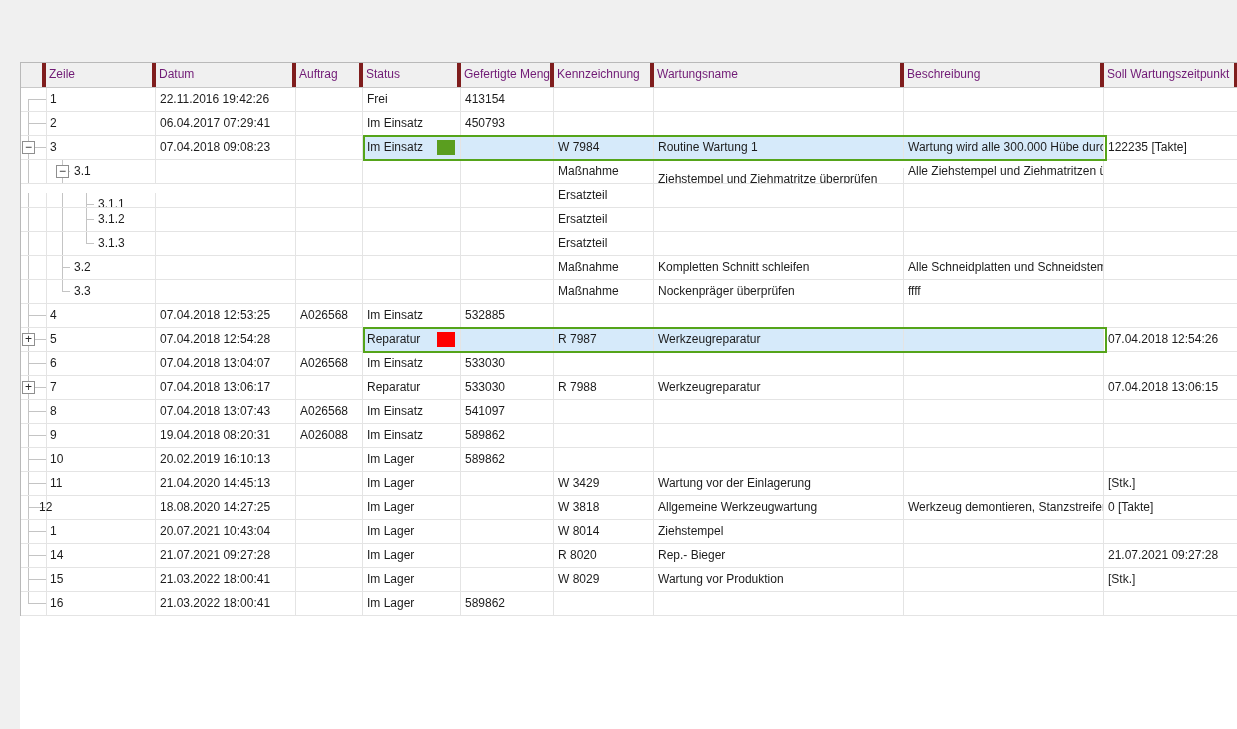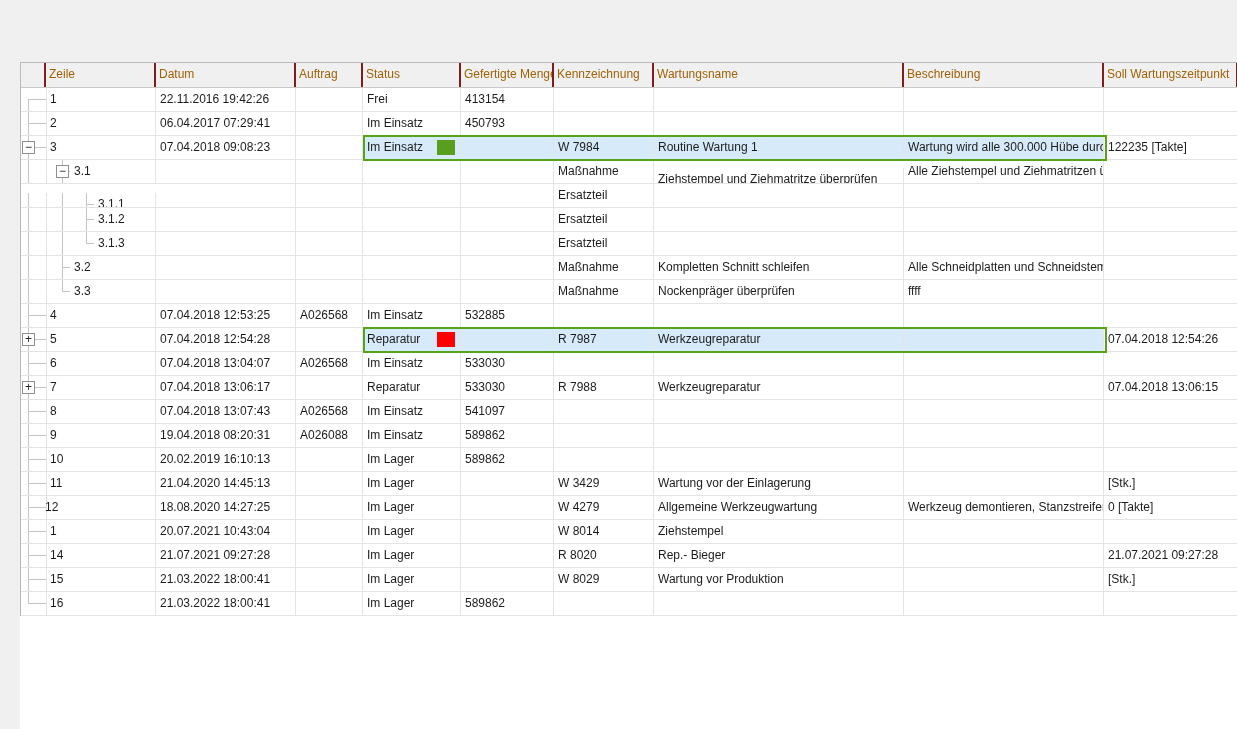--- a/index.html
+++ b/index.html
@@ -5,21 +5,21 @@
   html,body{margin:0;padding:0;}
   body{
     width:1237px;height:729px;overflow:hidden;position:relative;
     background:#f0f0f0;
     font-family:"Liberation Sans",sans-serif;font-size:12px;color:#1c1c1c;
   }
   .panel{position:absolute;left:20px;top:62px;right:0;bottom:0;background:#ffffff;}
   .grid{position:absolute;left:0;top:0;width:1218px;background:#fff;
         border-top:1px solid #b9b9b9;border-left:1px solid #b9b9b9;box-sizing:border-box;}
   .hrow{display:flex;height:24px;background:#f0f0f0;border-bottom:1px solid #c9c9c9;}
-  .hcell{border-right:2px solid #7f1d1d;padding:0 3px;line-height:23px;color:#a16207;
+  .hcell{border-right:4px solid #7f1d1d;padding:0 3px;line-height:23px;color:#701a75;
          white-space:nowrap;overflow:hidden;flex:0 0 auto;box-sizing:border-box;}
   .brow{display:flex;height:24px;position:relative;background:#fff;}
   .cell{border-right:1px solid #e4e4e4;border-bottom:1px solid #e4e4e4;padding:0 4px;
         line-height:23px;white-space:nowrap;overflow:hidden;flex:0 0 auto;
         box-sizing:border-box;position:relative;}
   .tree{padding:0;}
   .vline,.hstub{position:absolute;background:#c4c4c4;}
   .vline{width:1px;}
   .hstub{height:1px;top:11px;}
   .colsep{position:absolute;left:25px;top:0;bottom:0;width:1px;background:#e4e4e4;}
@@ -334,27 +334,27 @@
           <div class="cell" style="width: 100px;">W 3429</div>
           <div class="cell" style="width: 250px;">Wartung vor der Einlagerung</div>
           <div class="cell" style="width: 200px;"></div>
           <div class="cell" style="width: 134px;">[Stk.]</div>
         </div>
         <div class="brow">
           <div class="cell tree" style="width: 135px;">
             <div class="colsep"></div>
             <div class="vline" style="left: 7px; top: 0px; height: 24px;"></div>
             <div class="hstub" style="left: 7px; width: 18px;"></div>
-            <span class="zeile-label" style="padding-left: 24px;">12</span>
+            <span class="zeile-label" style="padding-left: 18px;">12</span>
           </div>
           <div class="cell" style="width: 140px;">18.08.2020 14:27:25</div>
           <div class="cell" style="width: 67px;"></div>
           <div class="cell" style="width: 98px;"><span>Im Lager</span></div>
           <div class="cell" style="width: 93px;"></div>
-          <div class="cell" style="width: 100px;">W 4279</div>
+          <div class="cell" style="width: 100px;">W 3818</div>
           <div class="cell" style="width: 250px;">Allgemeine Werkzeugwartung</div>
           <div class="cell" style="width: 200px;">Werkzeug demontieren, Stanzstreifen</div>
           <div class="cell" style="width: 134px;">0 [Takte]</div>
         </div>
         <div class="brow">
           <div class="cell tree" style="width: 135px;">
             <div class="colsep"></div>
             <div class="vline" style="left: 7px; top: 0px; height: 24px;"></div>
             <div class="hstub" style="left: 7px; width: 18px;"></div>
             <span class="zeile-label" style="padding-left: 29px;">1</span>

